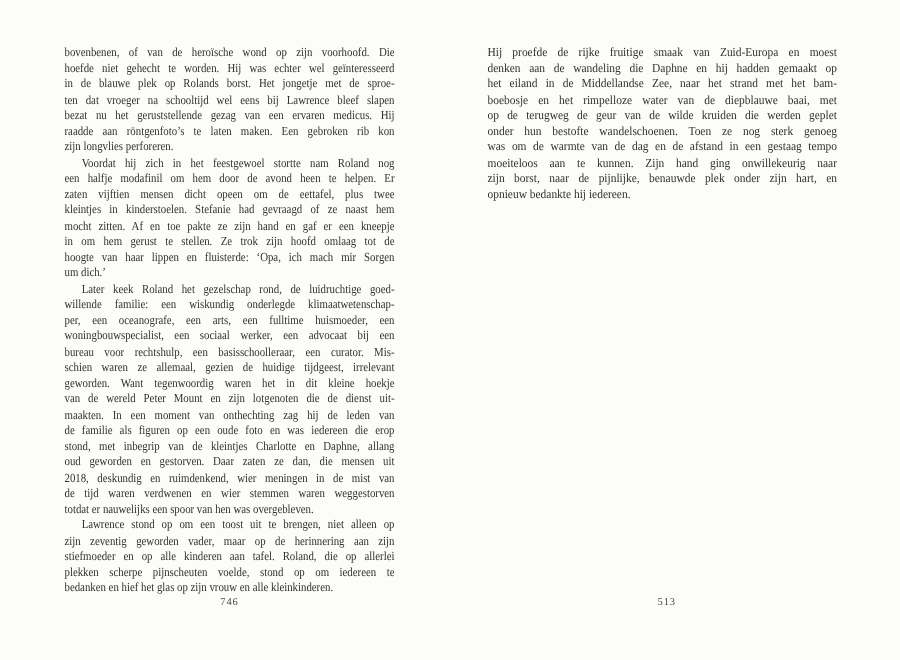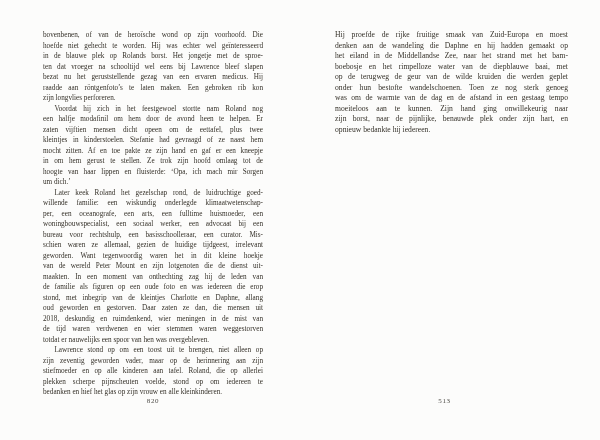--- a/index.html
+++ b/index.html
@@ -6,21 +6,21 @@
   body {
     width: 600px; height: 440px;
     background: #fcfcfb;
     font-family: "Liberation Serif", "DejaVu Serif", serif;
     color: #353129;
     overflow: hidden;
   }
   .spread { position: relative; width: 600px; height: 440px; }
   .page { position: absolute; top: 30px; }
   .page.left  { left: 43px;  width: 220px; }
-  .page.right { left: 335px; width: 233px; }
+  .page.right { left: 325px; width: 233px; }
   .text { width: 250px; transform-origin: 0 0; font-size: 8.2px; }
   .page.left  .text { transform: scaleX(0.88); }
   .page.right .text { transform: scaleX(0.932); }
   .line {
     height: 10.5px; line-height: 10.5px;
     text-align: justify;
     text-align-last: justify;
   }
   .line.last { text-align-last: left; }
   .line.indent { text-indent: 13px; }
@@ -87,17 +87,17 @@
         <div class="line">boebosje en het rimpelloze water van de diepblauwe baai, met</div>
         <div class="line">op de terugweg de geur van de wilde kruiden die werden geplet</div>
         <div class="line">onder hun bestofte wandelschoenen. Toen ze nog sterk genoeg</div>
         <div class="line">was om de warmte van de dag en de afstand in een gestaag tempo</div>
         <div class="line">moeiteloos aan te kunnen. Zijn hand ging onwillekeurig naar</div>
         <div class="line">zijn borst, naar de pijnlijke, benauwde plek onder zijn hart, en</div>
         <div class="line last">opnieuw bedankte hij iedereen.</div>
       </div>
   </section>
 
-  <div class="pagenum pn-left">820</div>
+  <div class="pagenum pn-left">746</div>
 
   <div class="pagenum pn-right">513</div>
 
 </div>
 
 </body></html>

